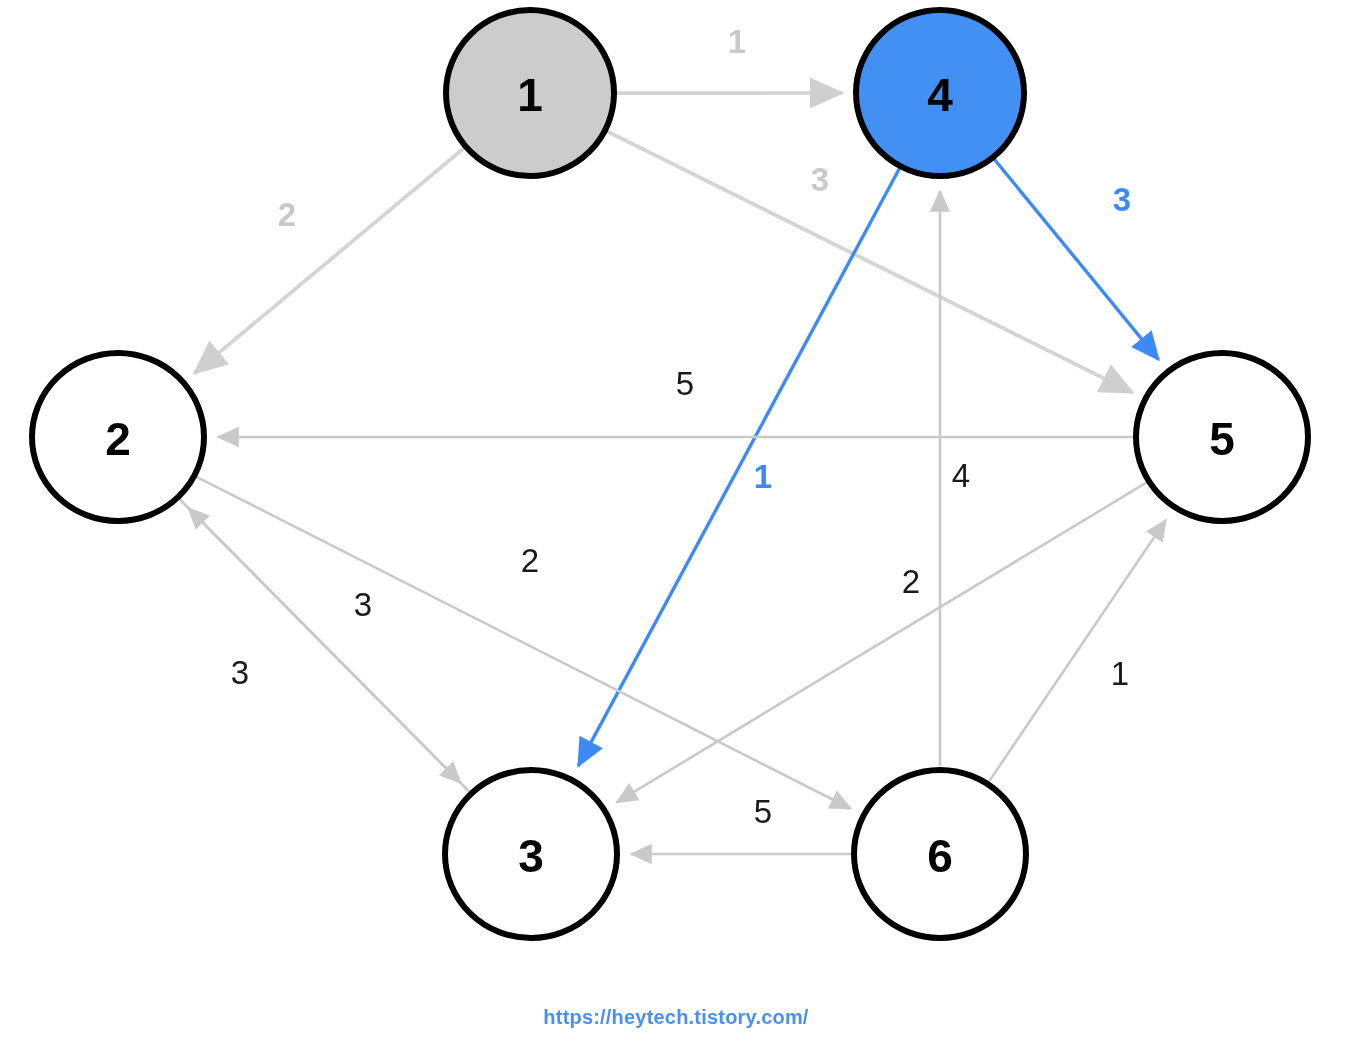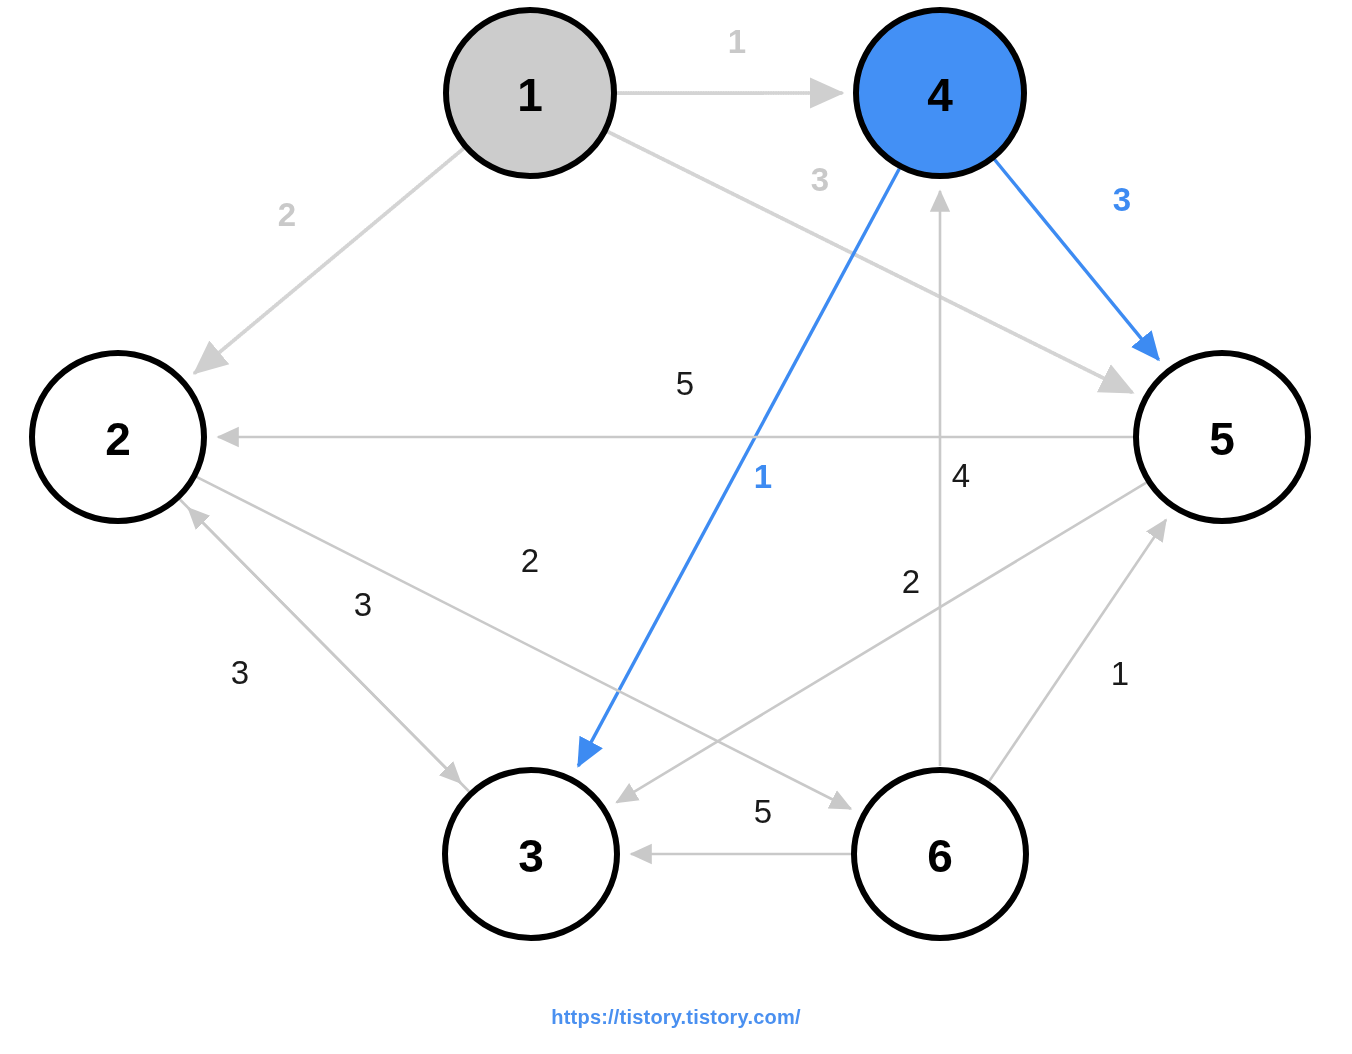--- a/index.html
+++ b/index.html
@@ -81,14 +81,14 @@
           <ellipse cx="531" cy="854" rx="86" ry="84" fill="#ffffff" stroke="#000000" stroke-width="6"></ellipse>
           <text x="531" y="856" class="node-label">3</text>
         </g>
         <g>
           <ellipse cx="940" cy="854" rx="86" ry="84" fill="#ffffff" stroke="#000000" stroke-width="6"></ellipse>
           <text x="940" y="856" class="node-label">6</text>
         </g>
       </g>
   </svg>
 
-  <div class="url">https://tistory.tistory.com/</div>
+  <div class="url">https://heytech.tistory.com/</div>
 </div>
 
 </body></html>

